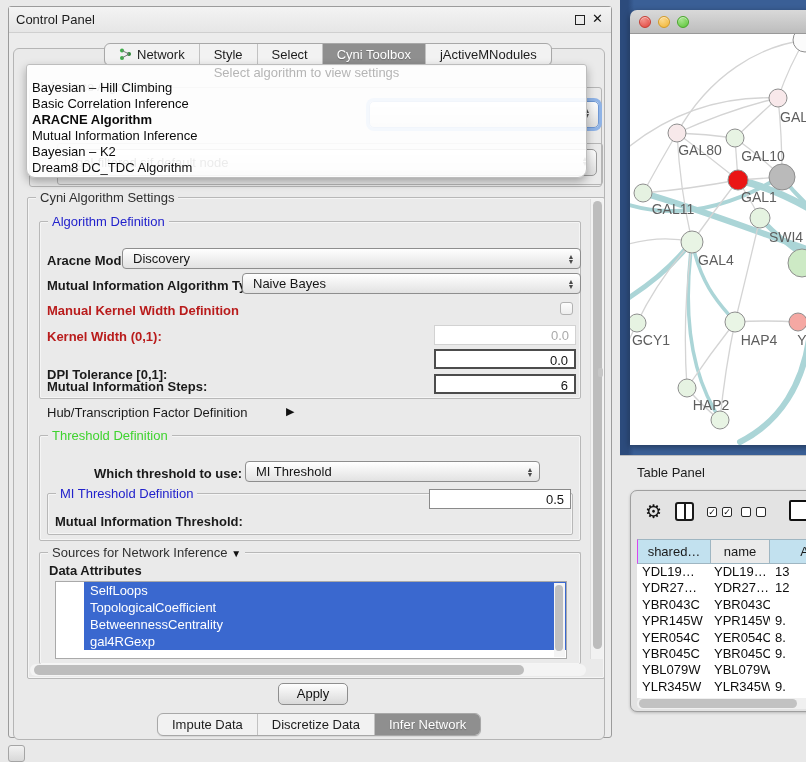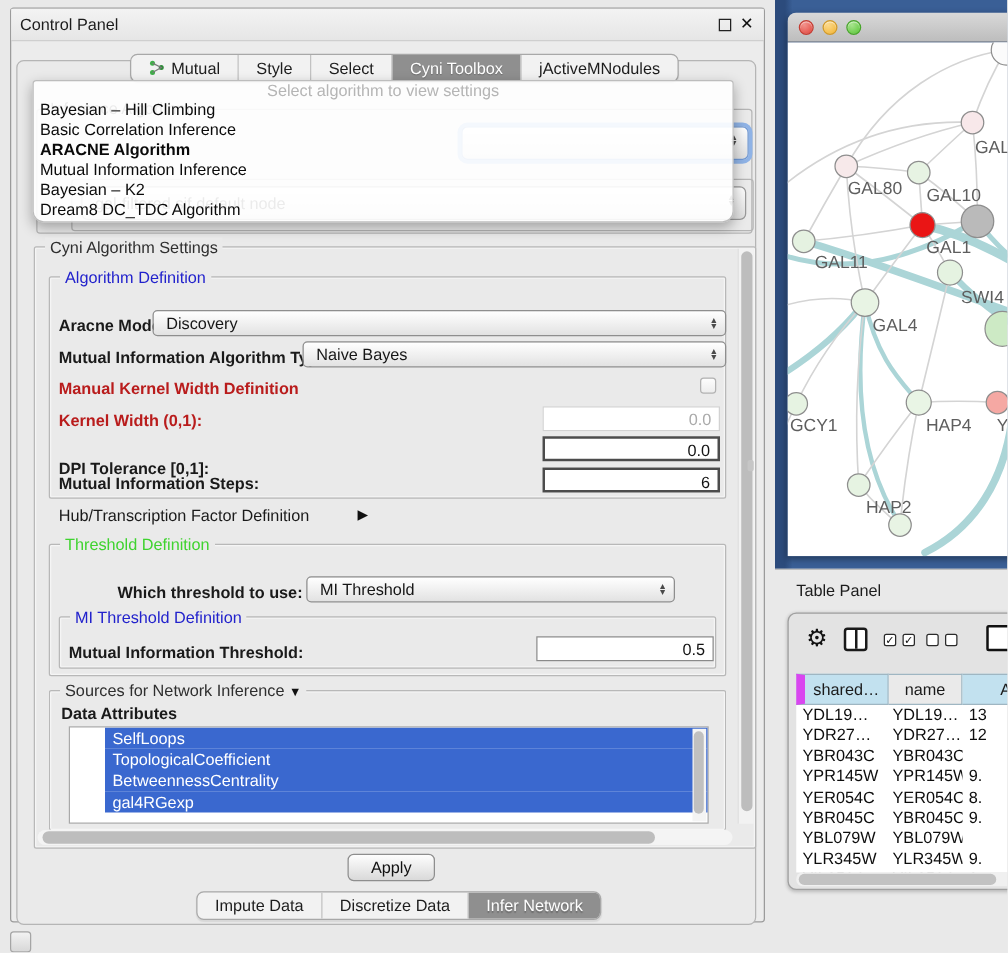--- a/index.html
+++ b/index.html
@@ -116,21 +116,21 @@
     box-shadow:0 1px 3px rgba(0,0,0,.2); }
   .tp-toolbar { position:absolute; left:0; top:0; width:100%; height:44px; }
   .gear-glyph { position:absolute; left:14px; top:9px; font-size:19px; color:#111; }
   .cols-icon { position:absolute; left:44px; top:11px; width:19px; height:19px; background:#fff; border:2px solid #1a1a1a; border-radius:3px; }
   .cols-icon::after { content:""; position:absolute; left:7px; top:0; width:2px; height:15px; background:#1a1a1a; }
   .cb { position:absolute; width:10px; height:10px; border:1.5px solid #2a2a2a; border-radius:2px; background:#fff; font-size:9px; line-height:9px; text-align:center; color:#111; }
   .doc-icon { position:absolute; left:158px; top:9px; width:22px; height:21px; background:#fff; border:2px solid #111; border-radius:2px; }
   .tp-header { position:absolute; left:6px; top:48px; display:flex; height:25px; }
   .tp-hcell { border:1px solid #9fb6c2; border-left:none; display:flex; align-items:center; justify-content:center;
     font-size:13px; color:#1a1a1a; background:#eaeaea; }
-  .tp-hcell:first-child { border-left:7px solid #d946ef;text-align:right; }
+  .tp-hcell:first-child { border-left:1px solid #d946ef;text-align:right; }
   .tp-hcell.hl { background:#c2e1ef; }
   .tp-rows { position:absolute; left:6px; top:73px; width:184px; height:134px; background:#fff; overflow:hidden; }
   .tp-row { display:flex; height:16.4px; line-height:16.4px; font-size:13px; color:#0d0d0d; }
   .tp-cell { white-space:nowrap; overflow:hidden; }
   .tp-cell.c0 { width:74px; padding-left:5px; }
   .tp-cell.c1 { width:59px; padding-left:3px; }
   .tp-cell.c2 { width:48px; padding-left:5px; }
   .tp-hscroll { position:absolute; left:6px; top:207px; width:178px; height:11px; background:#f0f0f0; border-radius:5px; }
   .tp-hscroll .thumb { position:absolute; left:2px; top:1px; width:158px; height:9px; background:#c2c2c2; border-radius:5px; }
 </style>
@@ -166,21 +166,21 @@
     </div>
 
     <div class="tabstrip" id="top-tabs">
         <div class="tab">
           <span class="tab-icon"><svg width="13" height="13" viewBox="0 0 13 13">
               <circle cx="3" cy="2.5" r="2" fill="#3fae49"></circle>
               <circle cx="3" cy="10" r="2" fill="#3fae49"></circle>
               <circle cx="10" cy="6" r="2" fill="#2e8a38"></circle>
               <path d="M3,2.5 L10,6 L3,10" stroke="#7a7a7a" stroke-width="1" fill="none"></path>
             </svg></span>
-          <span>Mutual</span>
+          <span>Network</span>
         </div>
         <div class="tab">
           <span>Style</span>
         </div>
         <div class="tab">
           <span>Select</span>
         </div>
         <div class="tab selected">
           <span>Cyni Toolbox</span>
         </div>
@@ -250,21 +250,21 @@
       <span class="combo-text">MI Threshold</span>
       <span class="combo-arrows">
           <span>▲</span>
           <span>▼</span>
         </span>
     </div>
     <div class="group" style="left:38px; top:486px; width:526px; height:42px;">
       <span class="group-label blue">MI Threshold Definition</span>
     </div>
     <span class="lbl b" style="left:46px; top:507px;">Mutual Information Threshold:</span>
-    <div class="numfield" style="left:420px; top:502px; width:142px; border-color:#8a8a8a;">0.5</div>
+    <div class="numfield" style="left:420px; top:482px; width:142px; border-color:#8a8a8a;">0.5</div>
 
     <div class="group" style="left:30px; top:545px; width:542px; height:112px; border-bottom:none;">
       <span class="group-label">
         <span>Sources for Network Inference</span>
         <span class="tri" style="font-size:10px;">▼</span>
       </span>
     </div>
     <span class="lbl b" style="left:40px; top:556px;">Data Attributes</span>
     <div id="attr-list">
 

